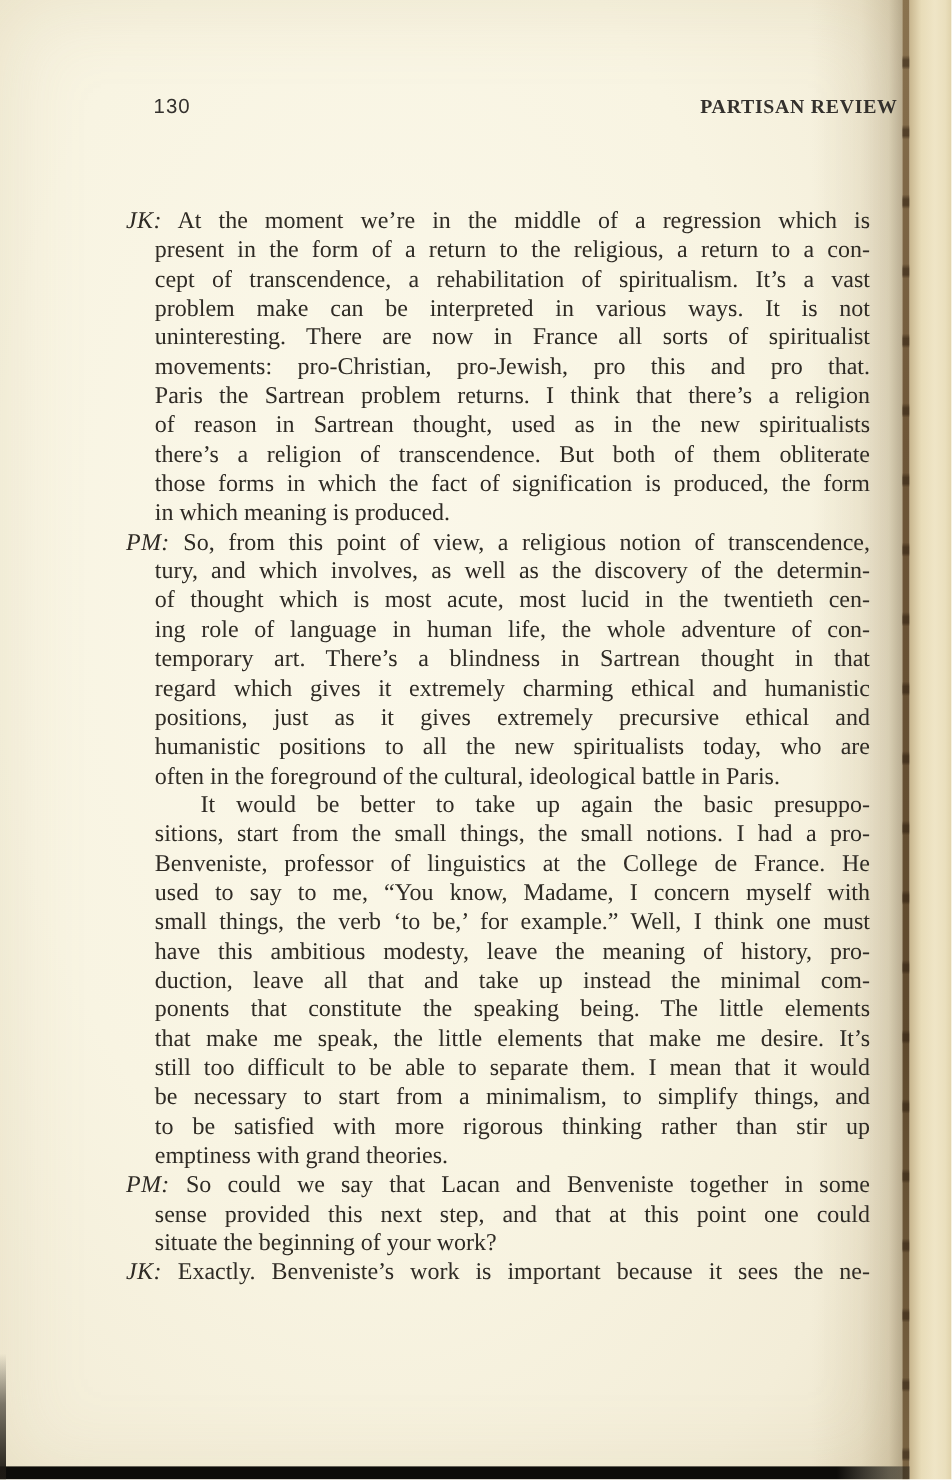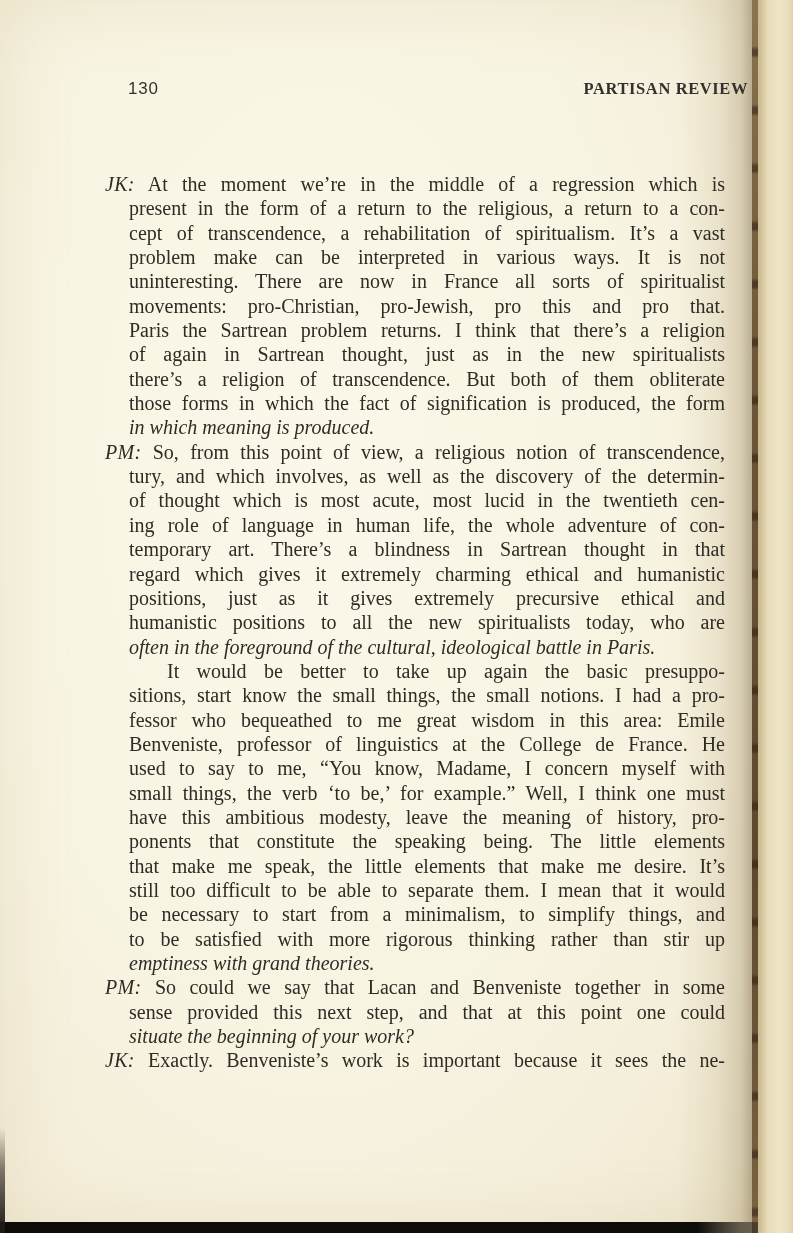--- a/index.html
+++ b/index.html
@@ -107,21 +107,21 @@
   .line {
     height: 24.35px;
     line-height: 24.35px;
     text-align: justify;
     text-align-last: justify;
     white-space: normal;
     overflow: visible;
   }
   .line.cont { padding-left: 24px; }
   .line.pindent { padding-left: 62px; }
-  .line.last { text-align-last: left; font-style: italic; }
+  .line.last { text-align-last: left; }
   .speaker {
     font-style: italic;
     letter-spacing: 0.3px;
   }
 </style>
 </head>
 <body>
 
 <div class="scan">
   <div class="paper"></div>
@@ -138,46 +138,46 @@
 
   <div class="text-block">
       <div class="block">
         <div class="line"><span class="speaker">JK:</span> At the moment we’re in the middle of a regression which is</div>
         <div class="line cont">present in the form of a return to the religious, a return to a con-</div>
         <div class="line cont">cept of transcendence, a rehabilitation of spiritualism. It’s a vast</div>
         <div class="line cont">problem make can be interpreted in various ways. It is not</div>
         <div class="line cont">uninteresting. There are now in France all sorts of spiritualist</div>
         <div class="line cont">movements: pro-Christian, pro-Jewish, pro this and pro that.</div>
         <div class="line cont">Paris the Sartrean problem returns. I think that there’s a religion</div>
-        <div class="line cont">of again in Sartrean thought, just as in the new spiritualists</div>
+        <div class="line cont">of reason in Sartrean thought, used as in the new spiritualists</div>
         <div class="line cont">there’s a religion of transcendence. But both of them obliterate</div>
         <div class="line cont">those forms in which the fact of signification is produced, the form</div>
         <div class="line cont last">in which meaning is produced.</div>
       </div>
       <div class="block">
         <div class="line"><span class="speaker">PM:</span> So, from this point of view, a religious notion of transcendence,</div>
       </div>
       <div class="block">
         <div class="line cont">tury, and which involves, as well as the discovery of the determin-</div>
         <div class="line cont">of thought which is most acute, most lucid in the twentieth cen-</div>
         <div class="line cont">ing role of language in human life, the whole adventure of con-</div>
         <div class="line cont">temporary art. There’s a blindness in Sartrean thought in that</div>
         <div class="line cont">regard which gives it extremely charming ethical and humanistic</div>
         <div class="line cont">positions, just as it gives extremely precursive ethical and</div>
         <div class="line cont">humanistic positions to all the new spiritualists today, who are</div>
         <div class="line cont last">often in the foreground of the cultural, ideological battle in Paris.</div>
       </div>
       <div class="block">
         <div class="line pindent">It would be better to take up again the basic presuppo-</div>
-        <div class="line cont">sitions, start know the small things, the small notions. I had a pro-</div>
-        <div class="line cont">fessor who bequeathed to me great wisdom in this area: Emile</div>
+        <div class="line cont">sitions, start from the small things, the small notions. I had a pro-</div>
         <div class="line cont">Benveniste, professor of linguistics at the College de France. He</div>
         <div class="line cont">used to say to me, “You know, Madame, I concern myself with</div>
         <div class="line cont">small things, the verb ‘to be,’ for example.” Well, I think one must</div>
         <div class="line cont">have this ambitious modesty, leave the meaning of history, pro-</div>
+        <div class="line cont">duction, leave all that and take up instead the minimal com-</div>
         <div class="line cont">ponents that constitute the speaking being. The little elements</div>
         <div class="line cont">that make me speak, the little elements that make me desire. It’s</div>
         <div class="line cont">still too difficult to be able to separate them. I mean that it would</div>
         <div class="line cont">be necessary to start from a minimalism, to simplify things, and</div>
         <div class="line cont">to be satisfied with more rigorous thinking rather than stir up</div>
         <div class="line cont last">emptiness with grand theories.</div>
       </div>
       <div class="block">
         <div class="line"><span class="speaker">PM:</span> So could we say that Lacan and Benveniste together in some</div>
         <div class="line cont">sense provided this next step, and that at this point one could</div>

